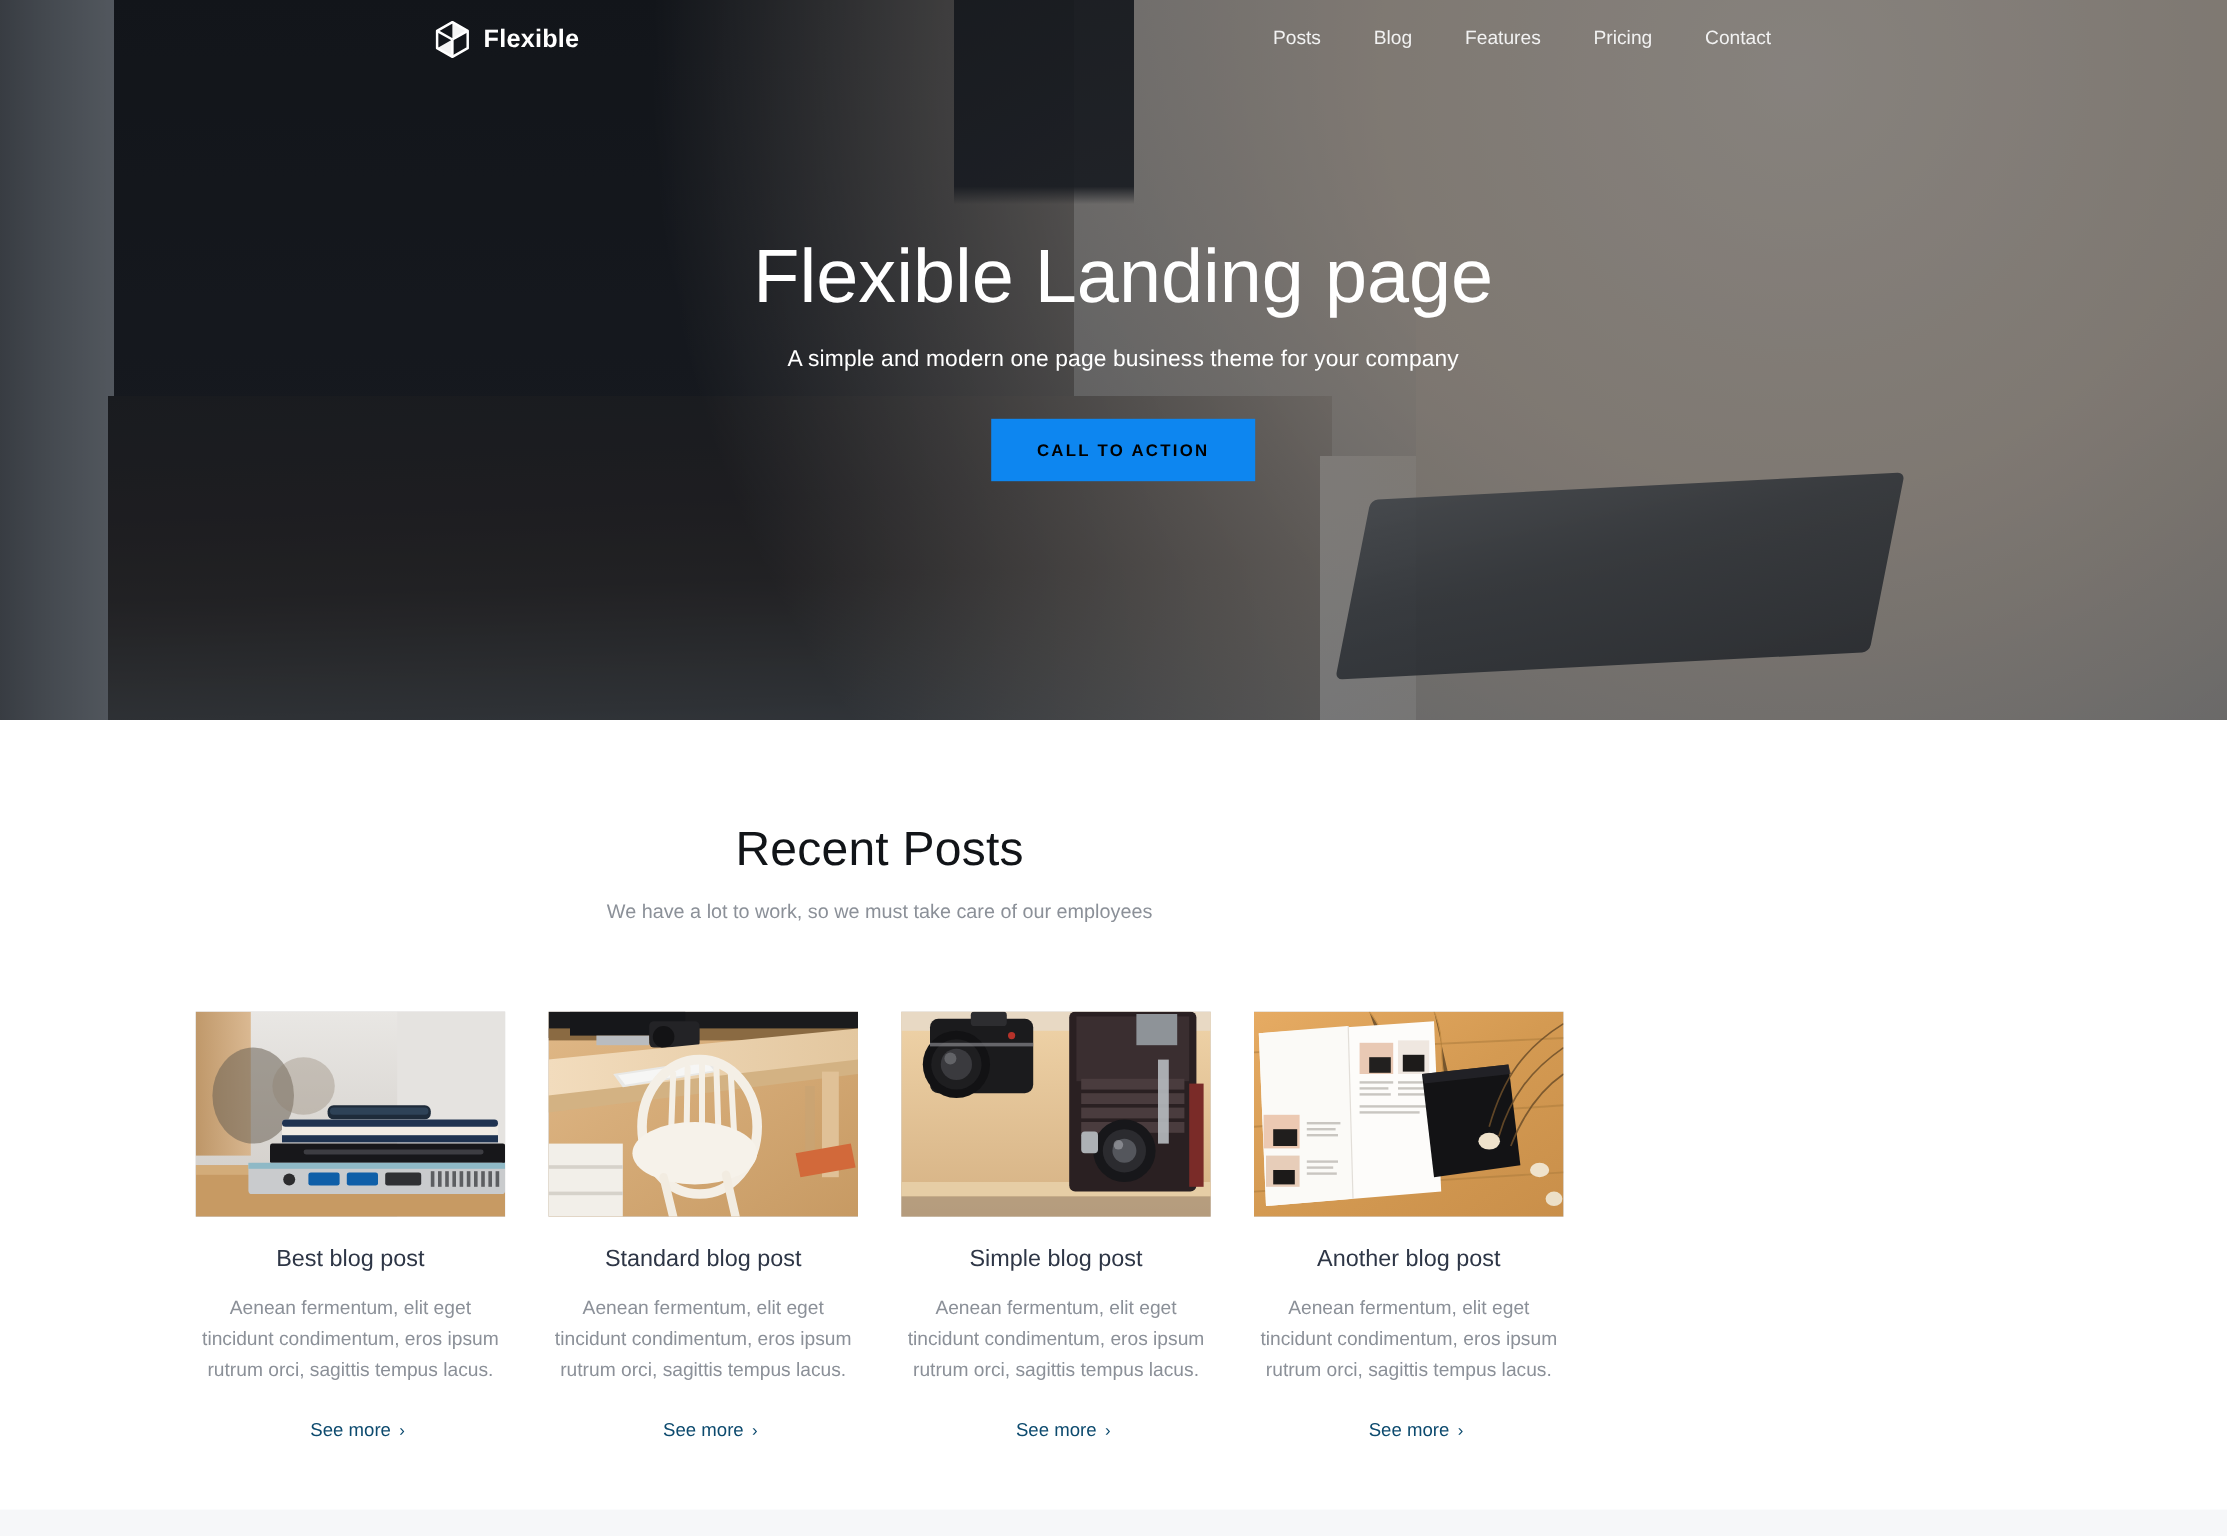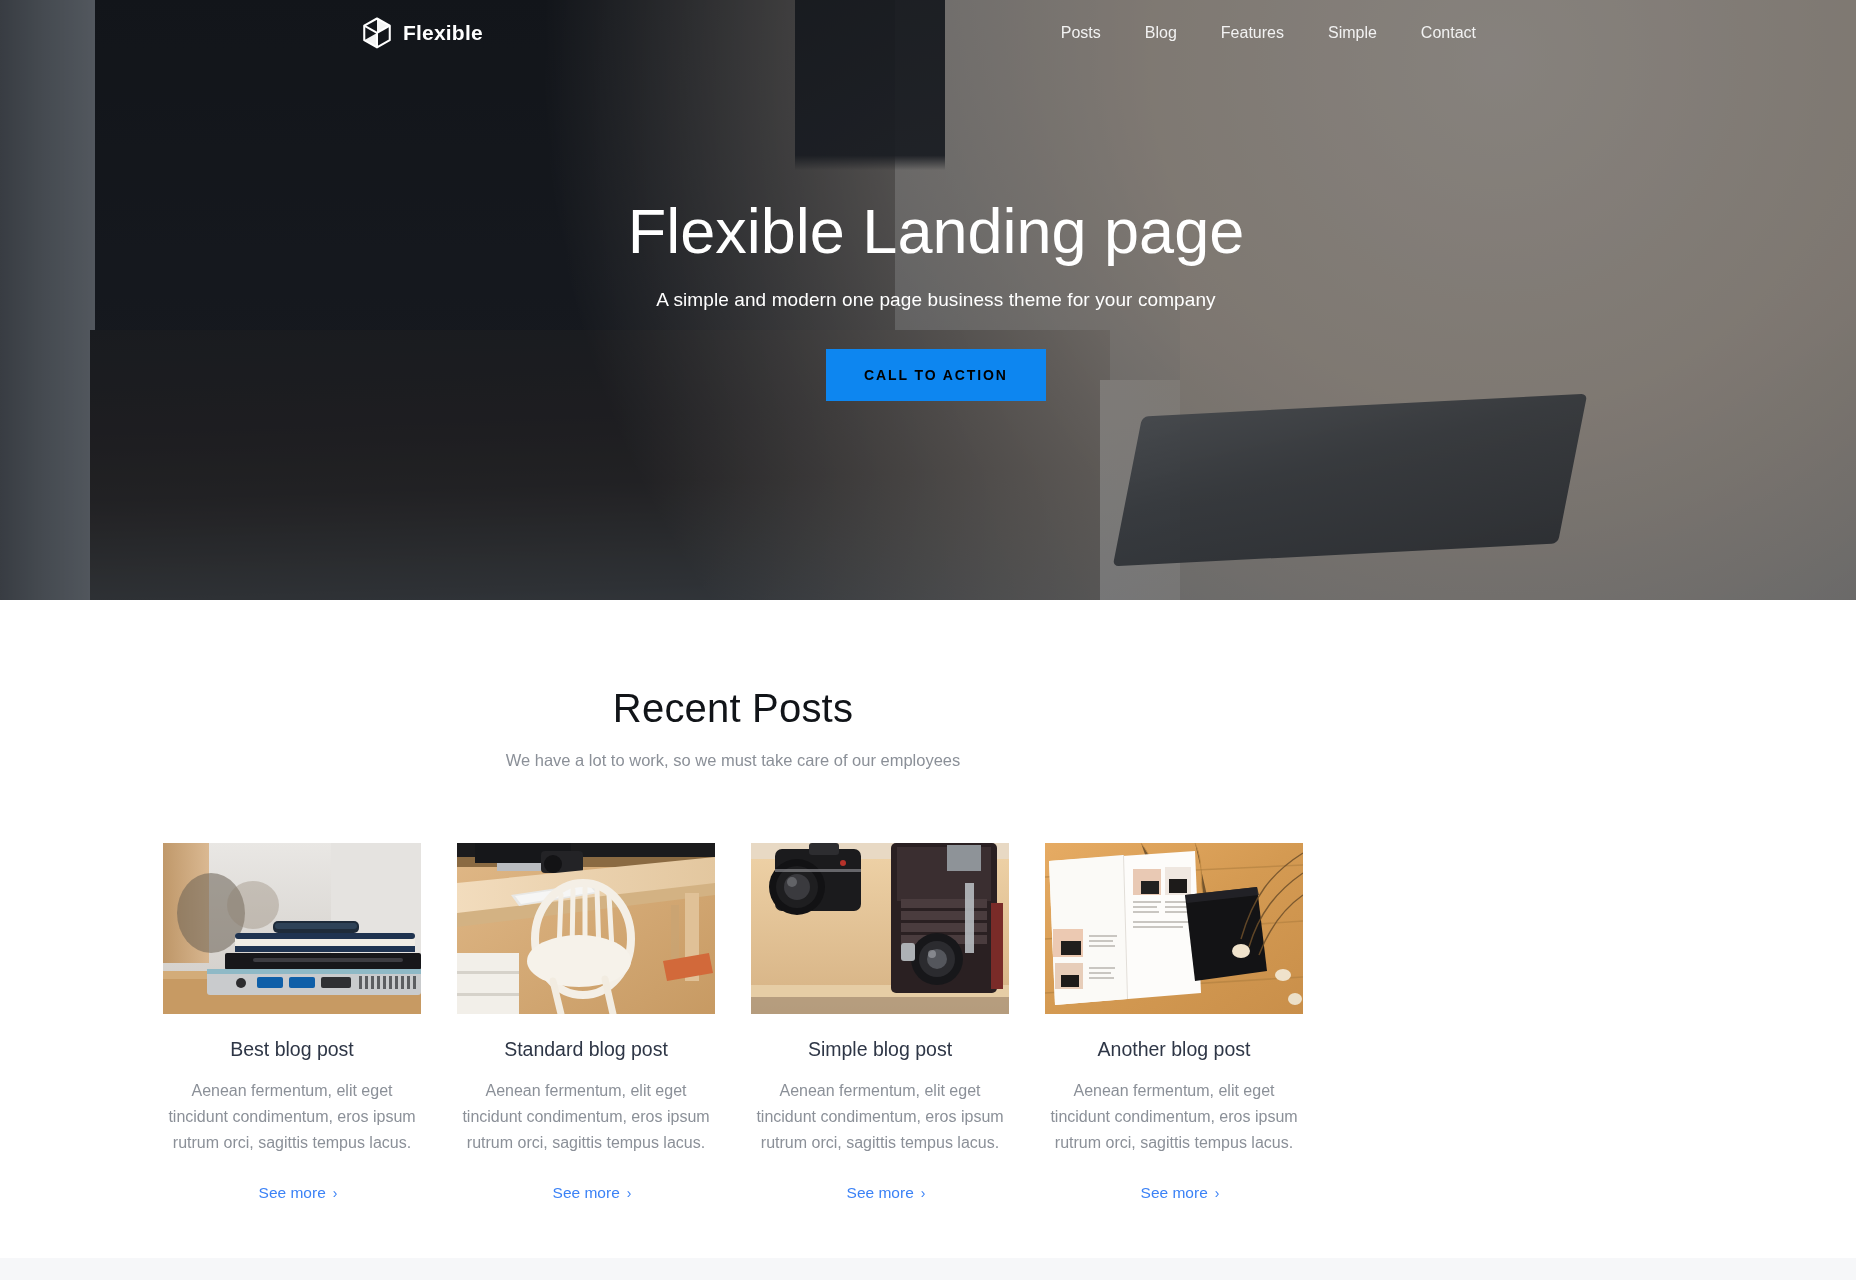--- a/index.html
+++ b/index.html
@@ -209,21 +209,21 @@
     text-align: center;
     color: #8b9098;
     font-size: 16px;
     line-height: 1.62;
   }
   .card-more {
     margin-top: 28px;
     text-align: center;
   }
   .card-more a {
-    color: #3b82f6;
+    color: #0c4a6e;
     font-size: 15.5px;
     text-decoration: none;
     cursor: pointer;
     margin-left: 12px;
   }
   .chev { margin-left: 7px; font-size: 14px; }
 
   .bottom-band {
     position: absolute;
     left: 0;
@@ -261,21 +261,21 @@
       <li>
           <a href="#">Posts</a>
         </li>
       <li>
           <a href="#">Blog</a>
         </li>
       <li>
           <a href="#">Features</a>
         </li>
       <li>
-          <a href="#">Simple</a>
+          <a href="#">Pricing</a>
         </li>
       <li>
           <a href="#">Contact</a>
         </li>
     </ul>
   </nav>
 
   <div class="hero-copy">
     <h1 class="hero-title">Flexible Landing page</h1>
     <p class="hero-sub">A simple and modern one page business theme for your company</p>

